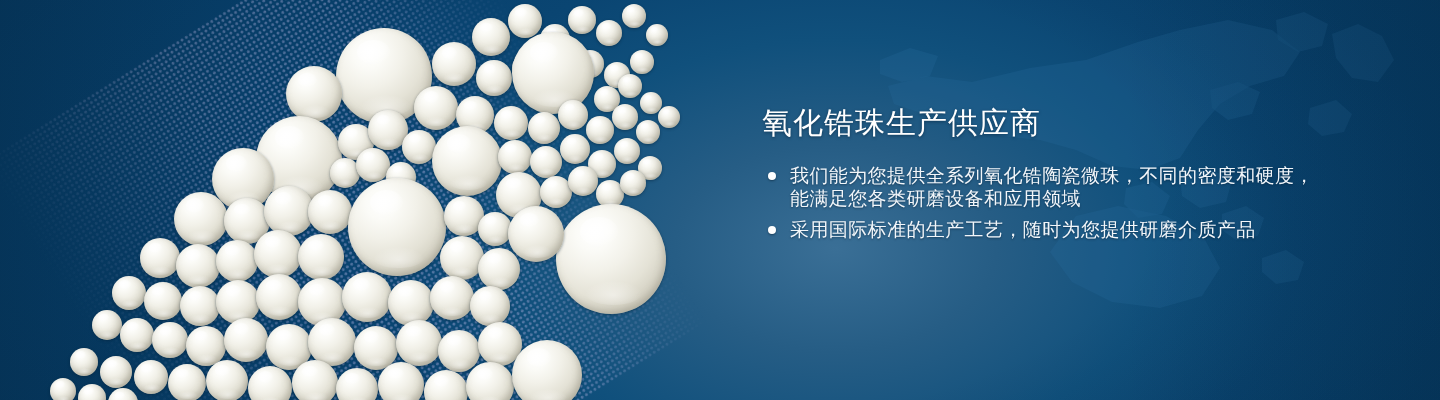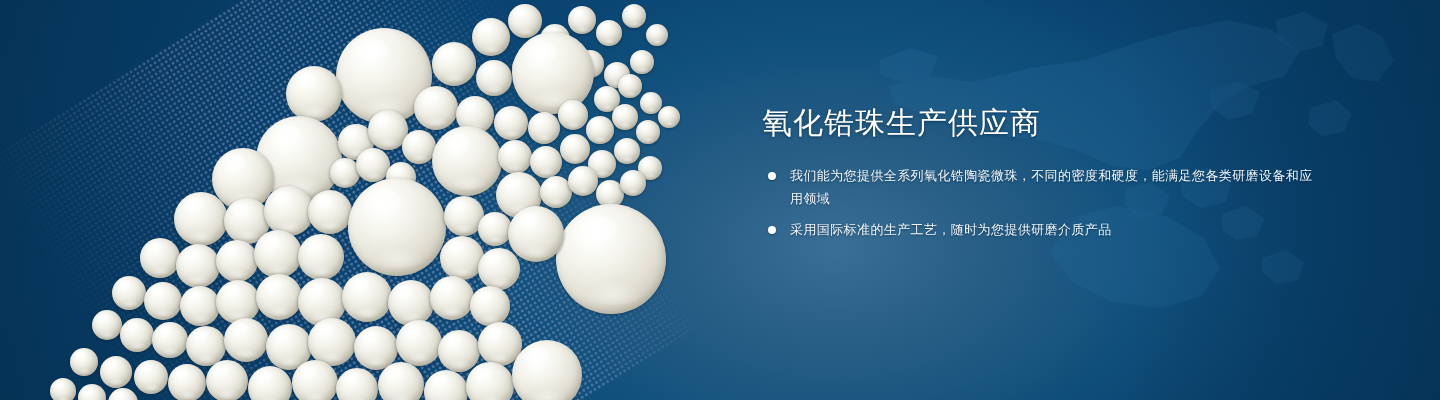--- a/index.html
+++ b/index.html
@@ -74,21 +74,21 @@
     font-size:30px;line-height:38px;letter-spacing:1px;
     font-weight:400;color:#ffffff;
     text-shadow:0 1px 3px rgba(3,25,45,.55);
     margin:0 0 22px 0;
   }
   .bullets{list-style:none;margin:0;padding:0;}
   .bullets li{
     position:relative;
     padding-left:28px;
     margin-bottom:8px;
-    font-size:13px;
+    font-size:19px;
     line-height:23px;
     color:#f2f6fa;
     letter-spacing:.4px;
     text-shadow:0 1px 2px rgba(3,25,45,.5);
   }
   .bullets li:last-child{margin-bottom:8px;}
   .dot{
     position:absolute;left:6px;top:8px;
     width:8px;height:8px;border-radius:50%;
     background:#ffffff;

